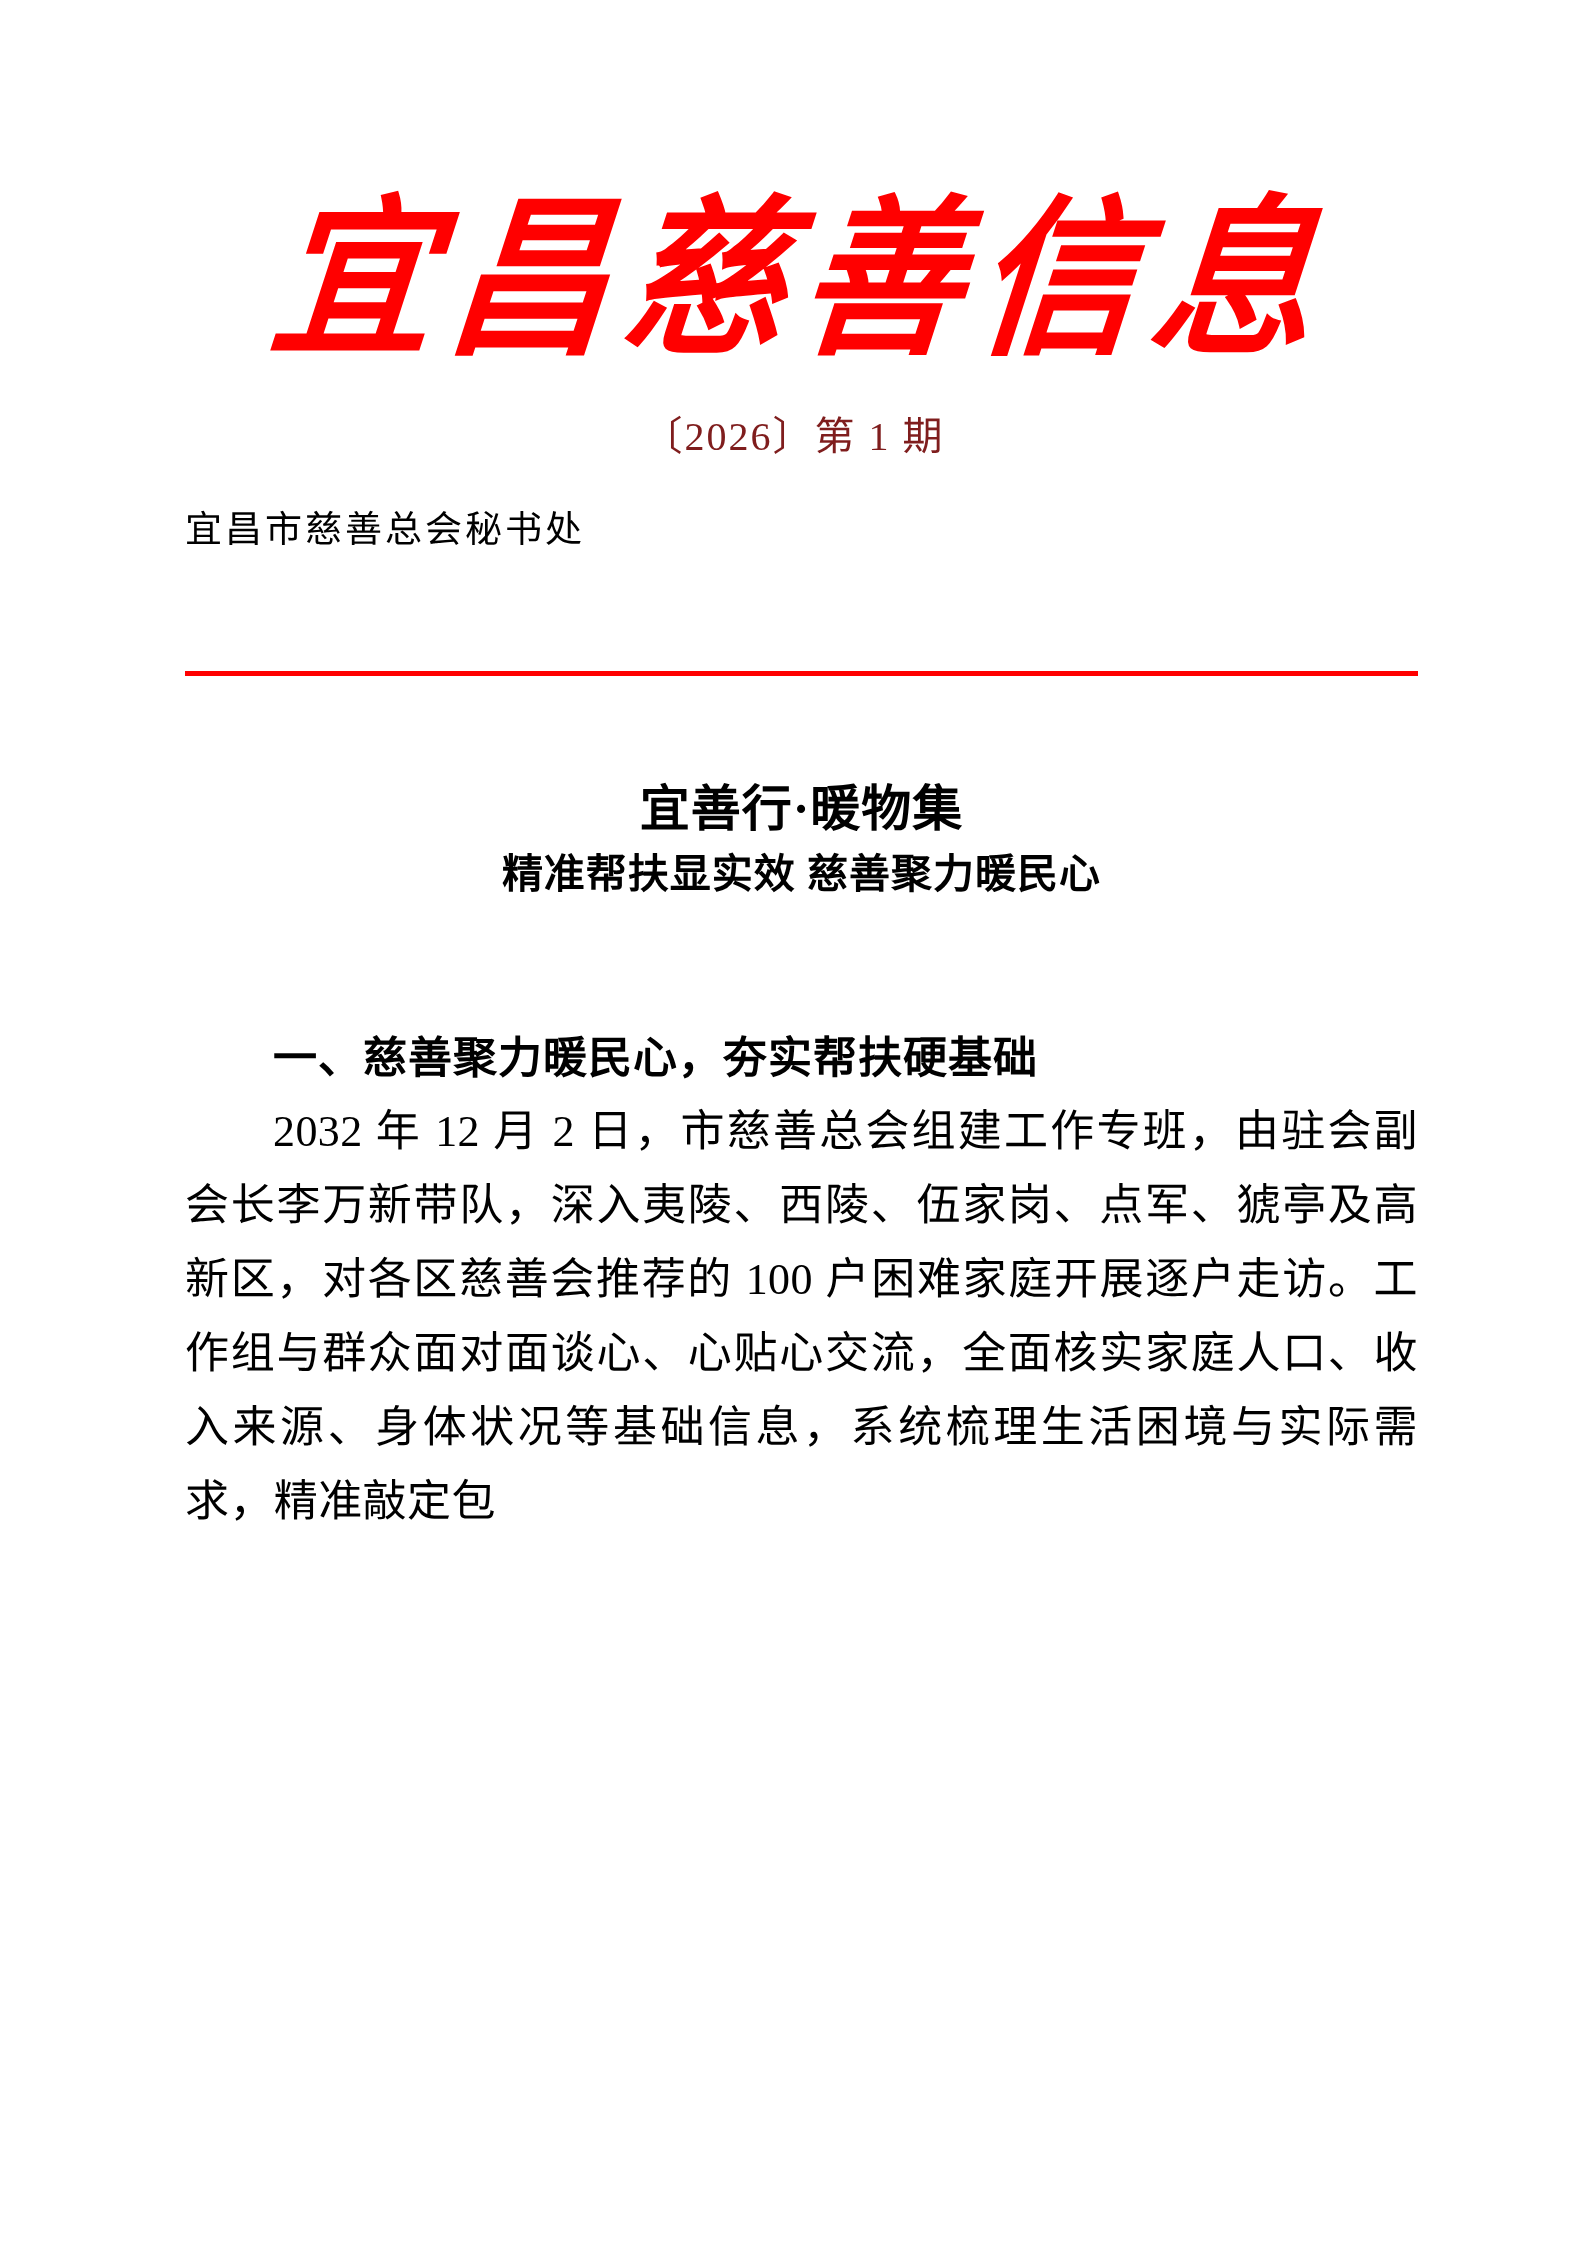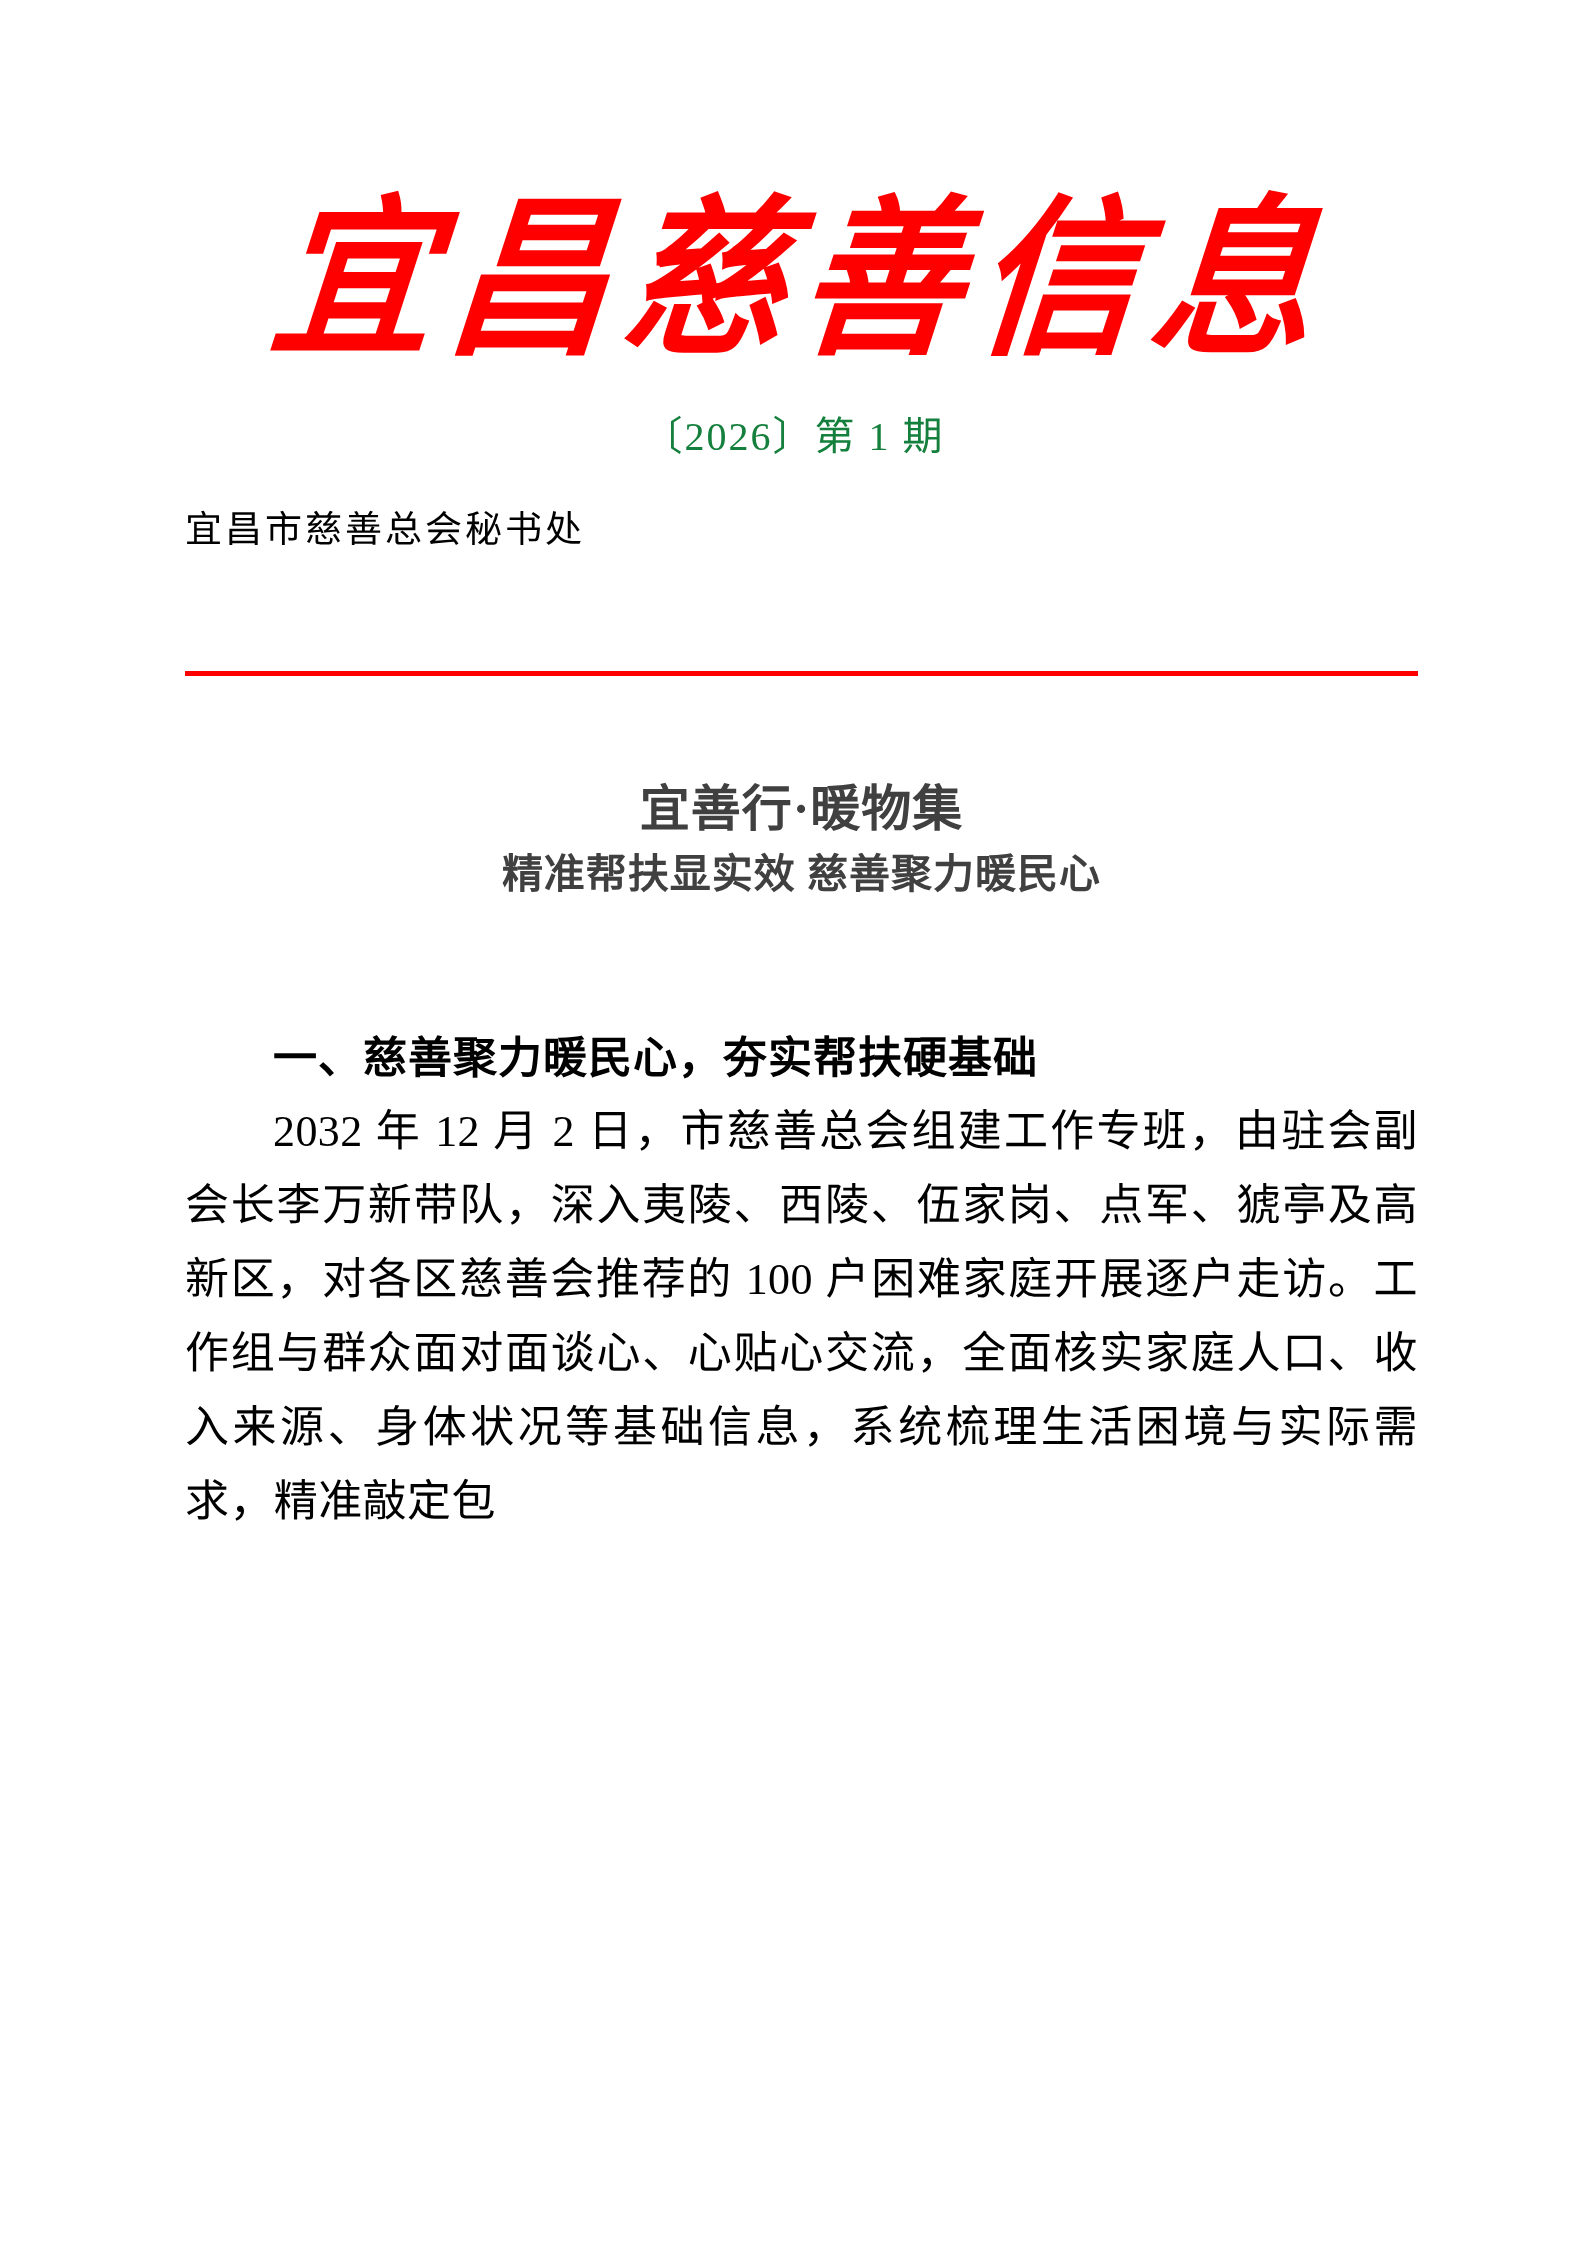--- a/index.html
+++ b/index.html
@@ -47,21 +47,21 @@
     font-style: italic;
   }
 
   .issue-line {
     margin-top: 34px;
     text-align: center;
     font-family: "Liberation Serif", "DejaVu Serif", serif;
     font-size: 40px;
     line-height: 1.3;
     letter-spacing: 2px;
-    color: #15803d;
+    color: #7f1d1d;
   }
 
   .imprint-row {
     position: relative;
     margin-top: 42px;
     padding: 0 169px;
     height: 56px;
     box-sizing: border-box;
   }
 
@@ -101,21 +101,21 @@
     position: absolute;
     left: 185px;
     top: 774px;
     width: 1233px;
     text-align: center;
   }
 
   .doc-title-line {
     font-family: "Liberation Serif", "DejaVu Serif", serif;
     font-weight: 700;
-    color: #404040;
+    color: #000000;
     white-space: nowrap;
   }
 
   .doc-title-line.line-1 {
     font-size: 50px;
     line-height: 1.42;
     letter-spacing: 1px;
   }
 
   .doc-title-line.line-2 {

